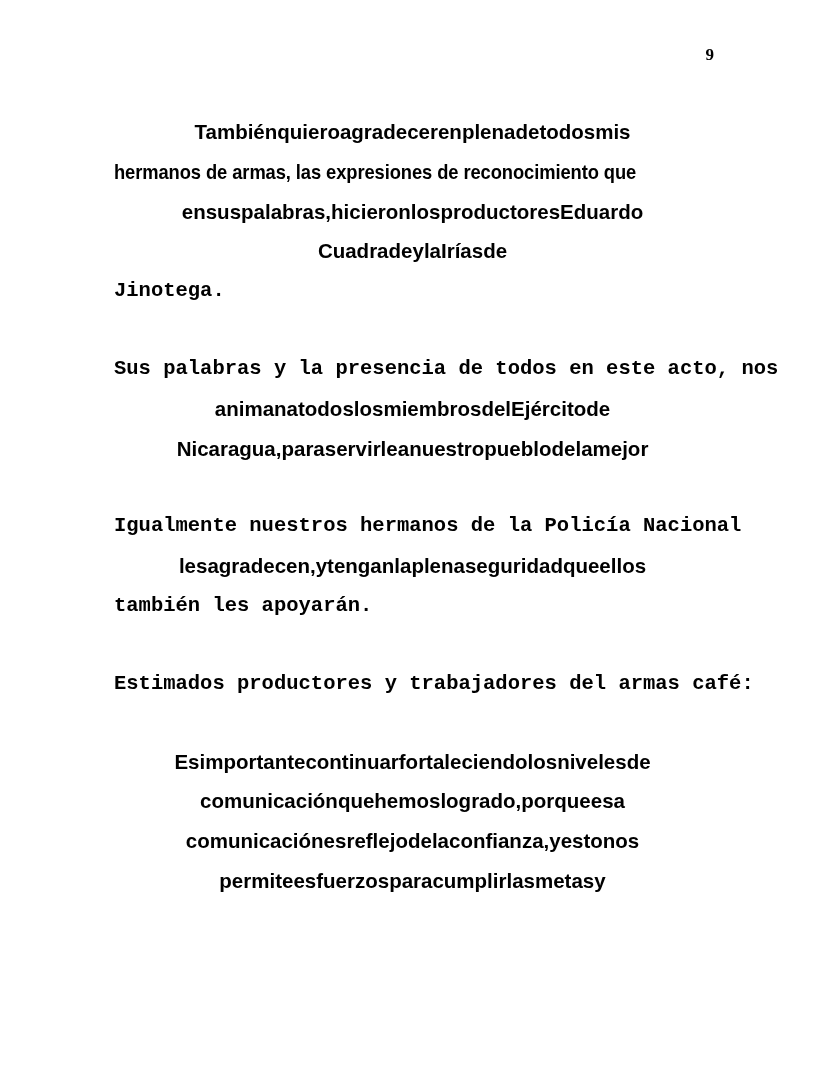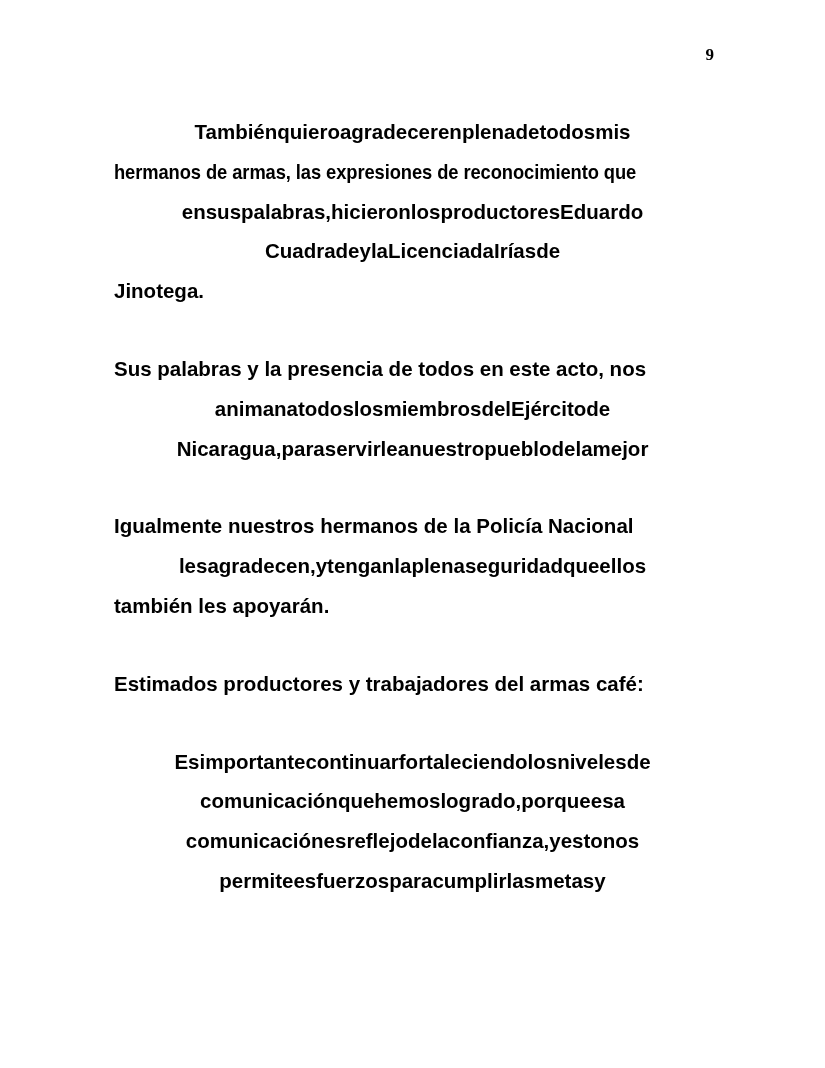--- a/index.html
+++ b/index.html
@@ -50,20 +50,21 @@
     display: block;
   }
   .justified-line {
     display: flex;
     justify-content: center;
     white-space: nowrap;
   }
   .justified-line.loose {
     display: block;
     text-align: left;
+    font-family: Liberation Mono, monospace;
   }
   .para-lines {
     margin: 0 0 38px 0;
     font-size: 20.5px;
     font-weight: bold;
     line-height: 39.8px;
     color: #000000;
   }
 </style>
 </head>
@@ -94,21 +95,20 @@
           <span>hicieron</span>
           <span>los</span>
           <span>productores</span>
           <span>Eduardo</span>
         </span>
       <span class="line-wrap justified-line">
           <span>Cuadra</span>
           <span>de</span>
           <span>y</span>
           <span>la</span>
-          <span>Licenciada</span>
           <span>Irías</span>
           <span>de</span>
         </span>
       <span class="line-wrap justified-line loose">Jinotega.</span>
     </div>
 
     <div class="para-lines">
       <span class="line-wrap justified-line loose">Sus palabras y la presencia de todos en este acto, nos</span>
       <span class="line-wrap justified-line">
           <span>animan</span>

